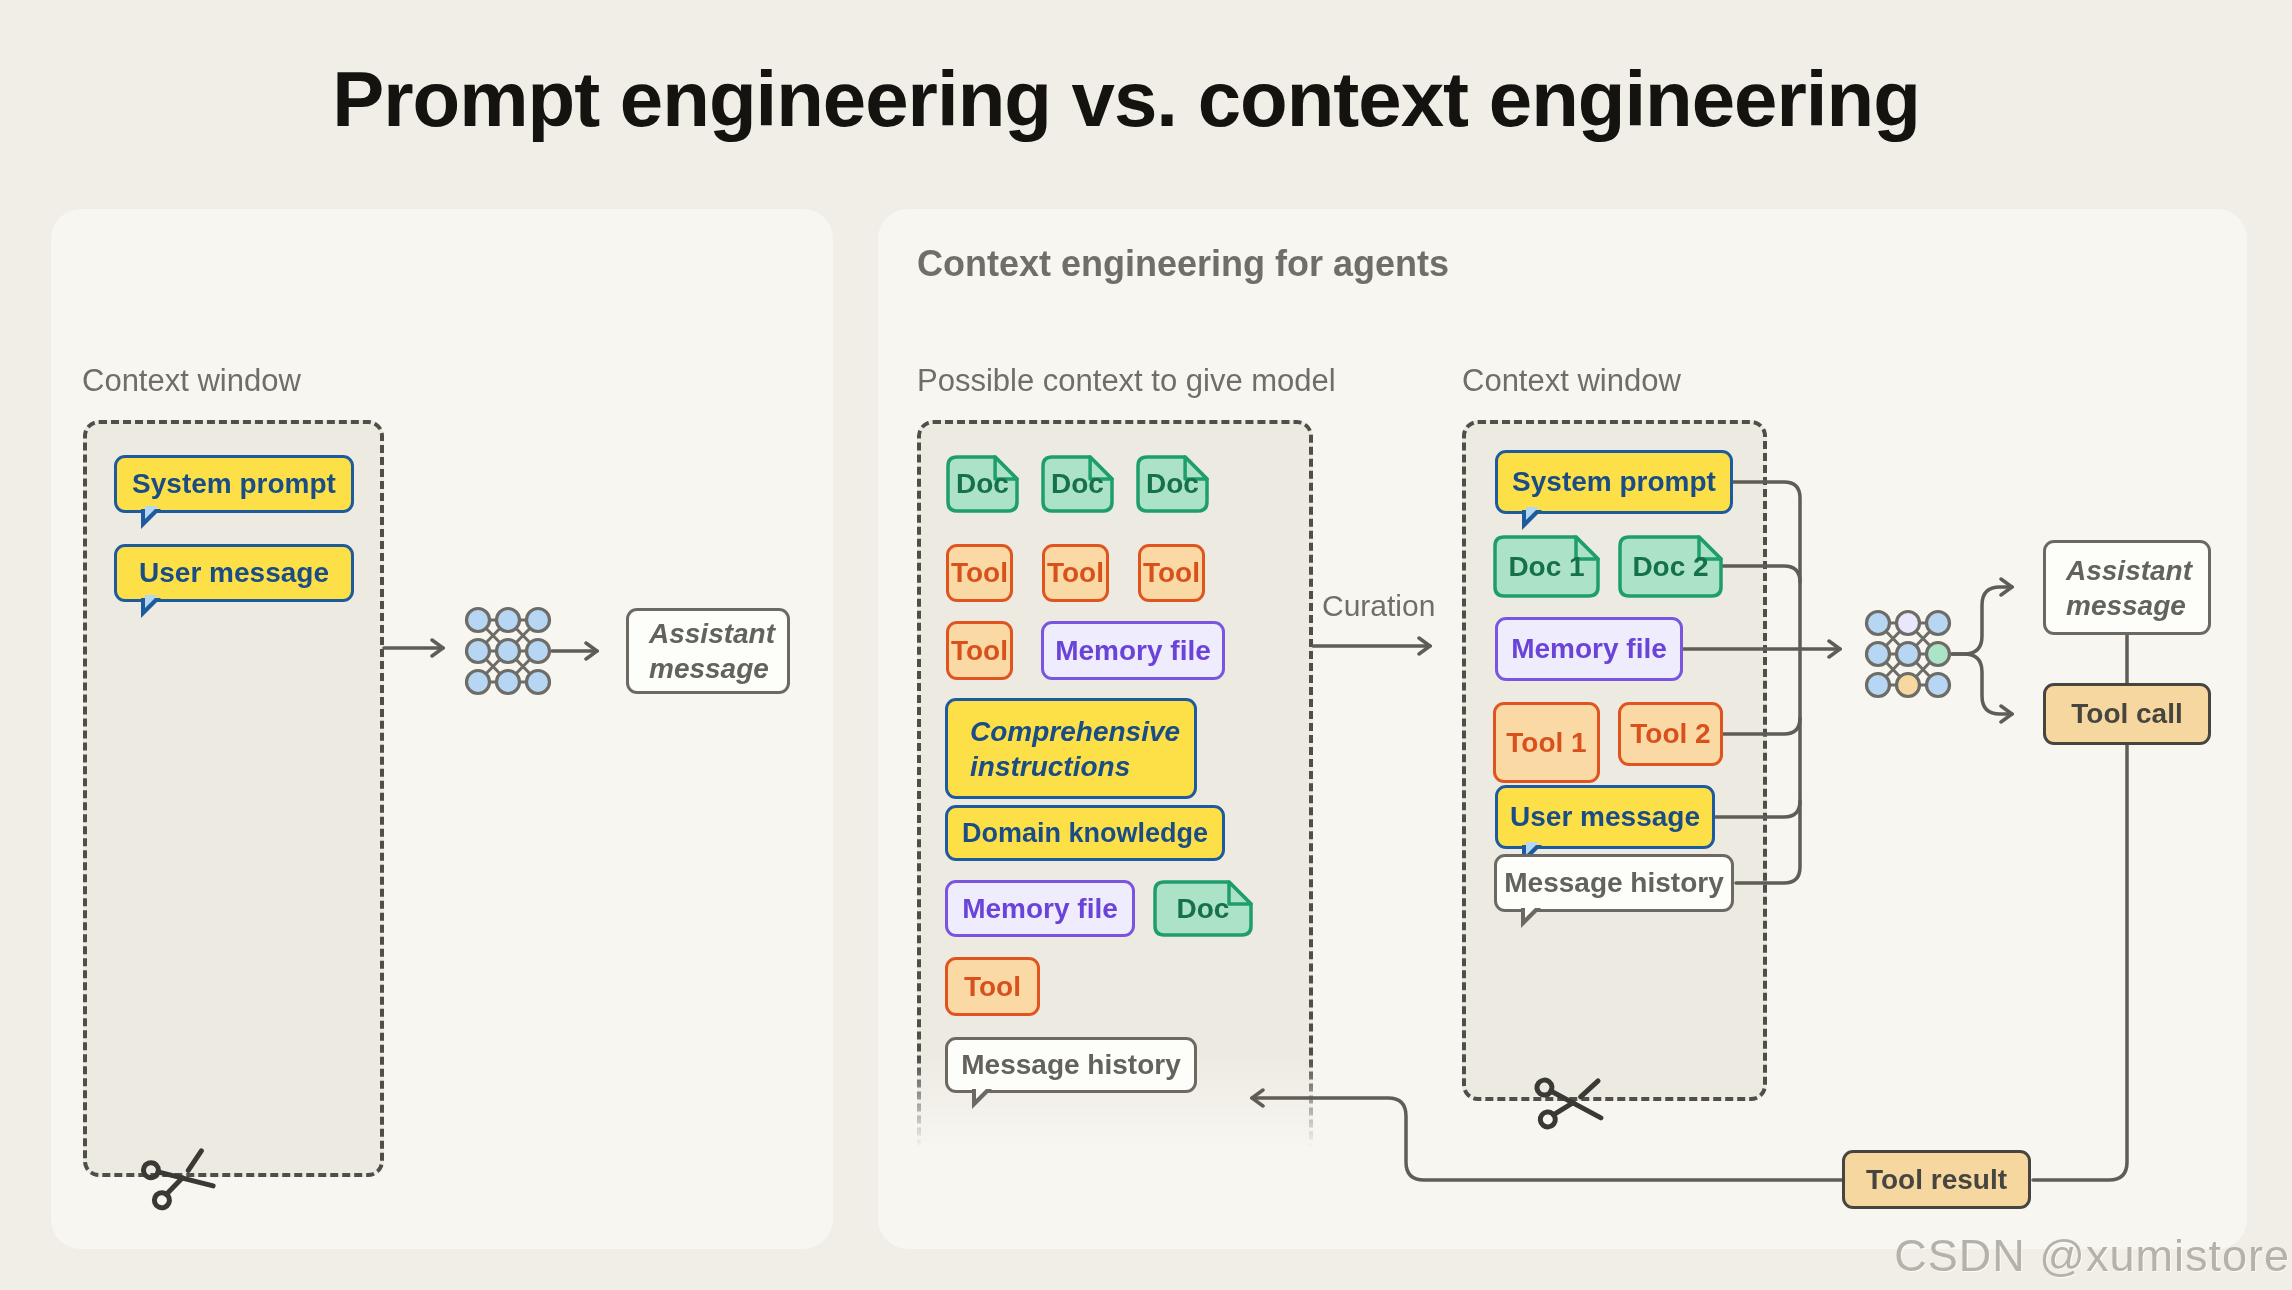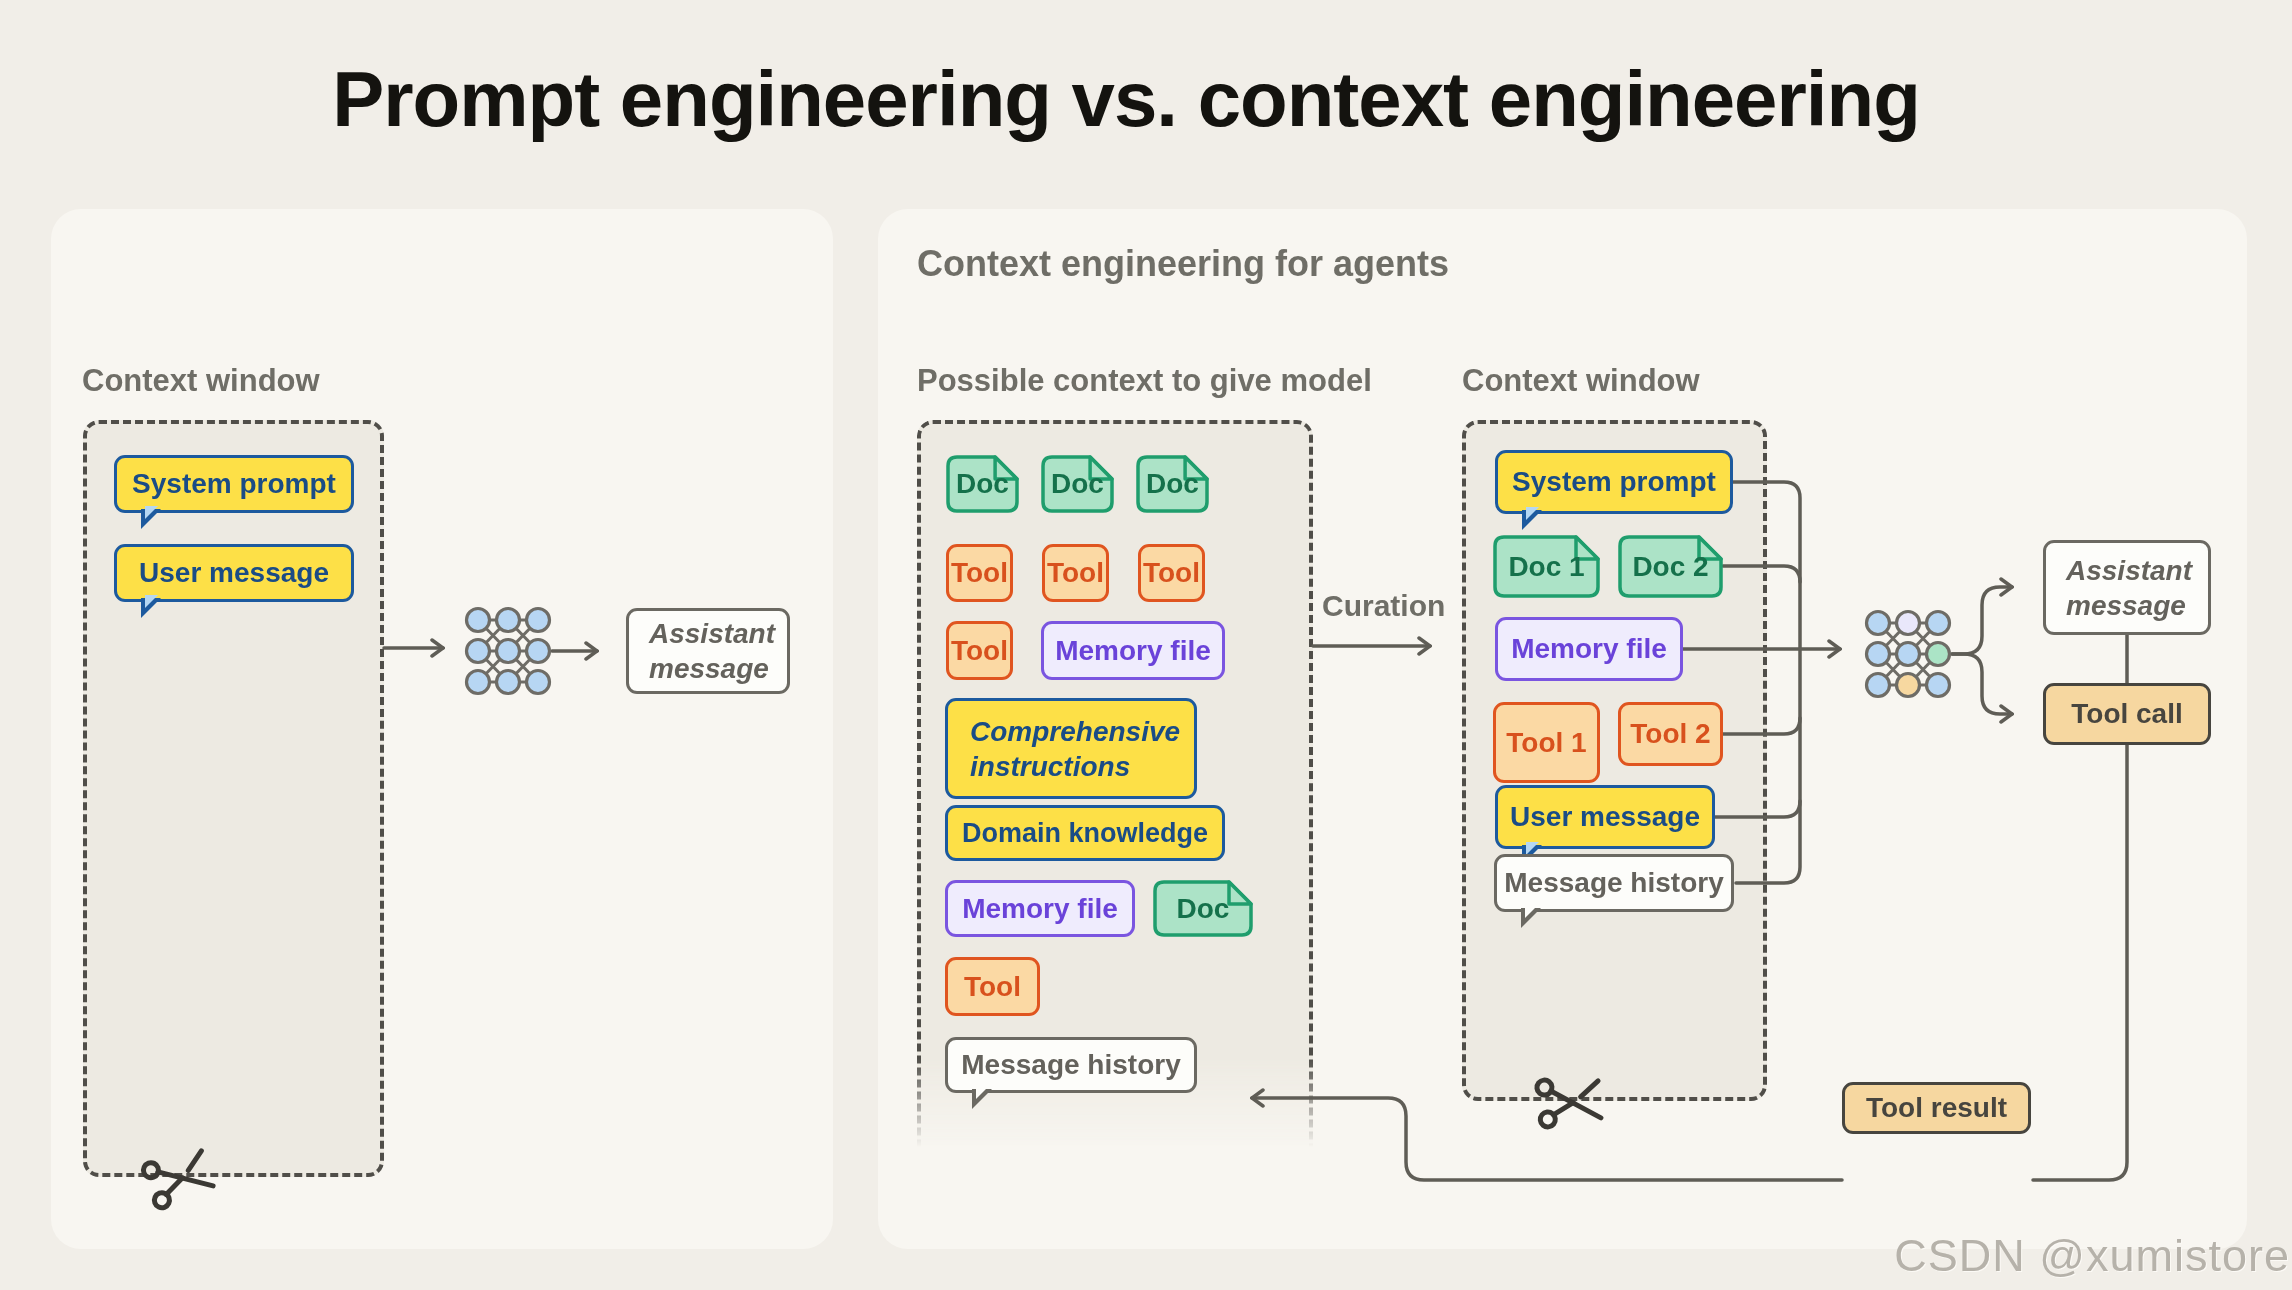--- a/index.html
+++ b/index.html
@@ -17,21 +17,21 @@
 
   .card{position:absolute;background:#f8f6f1;border-radius:30px;z-index:1;}
   #card-left{left:51px;top:209px;width:782px;height:1040px;}
   #card-right{left:878px;top:209px;width:1369px;height:1040px;}
 
   .panel-heading{
     position:absolute;font-size:36px;font-weight:600;color:#6f6e67;
     line-height:1.32;z-index:3;white-space:nowrap;
   }
   .sublabel{
-    position:absolute;font-size:31px;font-weight:700;color:#6f6e67;z-index:3;white-space:nowrap;
+    position:absolute;font-size:31px;font-weight:400;color:#6f6e67;z-index:3;white-space:nowrap;
   }
 
   .dashed-box{
     position:absolute;box-sizing:border-box;background:#edeae2;
     border:4px dashed #504e49;border-radius:16px;z-index:2;
   }
   #possible-context-box{
     -webkit-mask-image:linear-gradient(to bottom,#000 86%,rgba(0,0,0,0) 98%);
             mask-image:linear-gradient(to bottom,#000 86%,rgba(0,0,0,0) 98%);
   }
@@ -310,18 +310,18 @@
 
   <div class="item white two-line" style="left:2043px;top:540px;width:168px;height:95px;padding-left:20px;">
     <span class="lines">
       <span class="lines">Assistant</span>
       <span class="lines">message</span>
     </span>
   </div>
   <div class="item tan" style="left:2043px;top:683px;width:168px;height:62px;">
       <span>Tool call</span>
     </div>
-  <div class="item tan" style="left:1842px;top:1082px;width:189px;height:52px;">
+  <div class="item tan" style="left:1842px;top:1150px;width:189px;height:59px;">
       <span>Tool result</span>
     </div>
 
   <div class="watermark">CSDN @xumistore</div>
 </div>
 
 </body></html>

